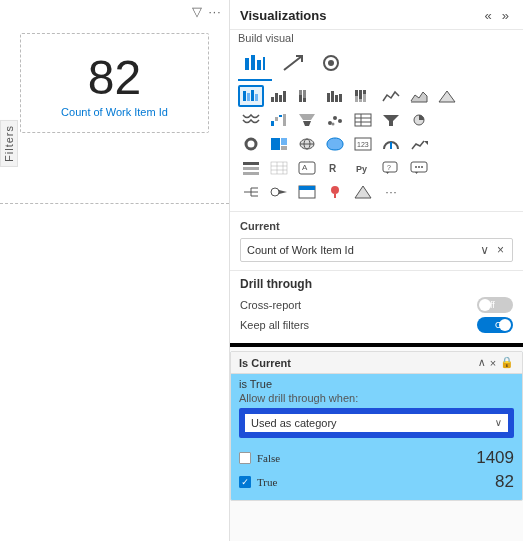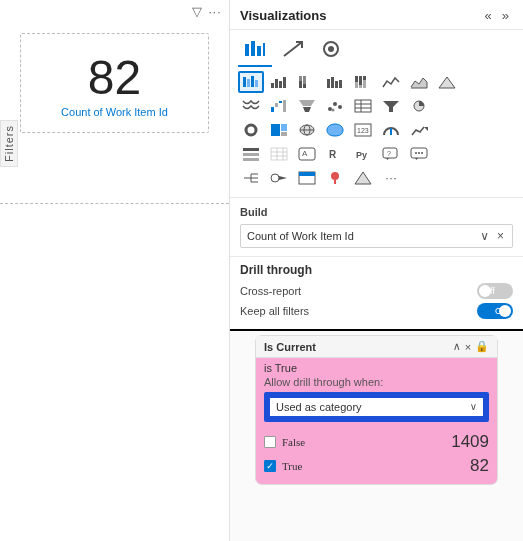--- a/index.html
+++ b/index.html
@@ -199,21 +199,21 @@
       cursor: pointer;
       font-size: 12px;
       color: #555;
       padding: 0 2px;
     }
 
     
     .drillthrough-section {
       background: #fff;
       padding: 6px 10px;
-      border-bottom: 2px solid #000000;
+      border-bottom: 4px solid #000000;
     }
     .drillthrough-title {
       font-size: 12px;
       font-weight: 600;
       color: #333;
       margin-bottom: 6px;
     }
     .toggle-row {
       display: flex;
       align-items: center;
@@ -247,24 +247,24 @@
     .toggle.on .toggle-thumb { right: 2px; }
     .toggle-text {
       font-size: 9px;
       color: #fff;
       margin-left: 16px;
     }
     .toggle.off .toggle-text { margin-left: 4px; color: #fff; font-size: 9px; }
 
     
     .is-current-box {
-      background: #f9a8d4;
+      background: #7dd3fc;
       border: 1px solid #ddd;
-      margin: 4px 25px;
-      border-radius: 7px;
+      margin: 4px 0;
+      border-radius: 2px;
     }
     .is-current-header {
       display: flex;
       align-items: center;
       justify-content: space-between;
       padding: 4px 8px;
       background: #f5f5f5;
       border-bottom: 1px solid #ddd;
     }
     .is-current-title {
@@ -380,20 +380,21 @@
 
   <div class="viz-header">
     <span class="viz-title">Visualizations</span>
     <div class="viz-nav-btns">
       <button class="nav-btn">«</button>
       <button class="nav-btn">»</button>
     </div>
   </div>
 
   <div class="build-visual-section">
+    <div class="build-visual-label">Build visual</div>
     <div class="chart-type-tabs">
       <button class="chart-tab active">
         <svg width="22" height="18" viewBox="0 0 22 18">
           <rect x="1" y="4" width="4" height="12" fill="#0078d4"></rect>
           <rect x="7" y="1" width="4" height="15" fill="#0078d4"></rect>
           <rect x="13" y="6" width="4" height="10" fill="#0078d4"></rect>
           <rect x="19" y="3" width="2" height="13" fill="#0078d4"></rect>
         </svg>
       </button>
       <button class="chart-tab">
@@ -652,21 +653,21 @@
             <polygon points="9,1 17,13 1,13" stroke="#555" stroke-width="1" fill="#ddd"></polygon>
           </svg>
       </div>
       <div class="viz-icon">
         <span style="font-size:12px;color:#555;">···</span>
       </div>
     </div>
   </div>
 
   <div class="fields-section">
-    <div class="section-label">Build</div>
+    <div class="section-label">Current</div>
     <div class="field-pill">
       <span class="field-pill-text">Count of Work Item Id</span>
       <div class="field-pill-actions">
         <button class="pill-action-btn">∨</button>
         <button class="pill-action-btn">×</button>
       </div>
     </div>
   </div>
 
   <div class="drillthrough-section">

